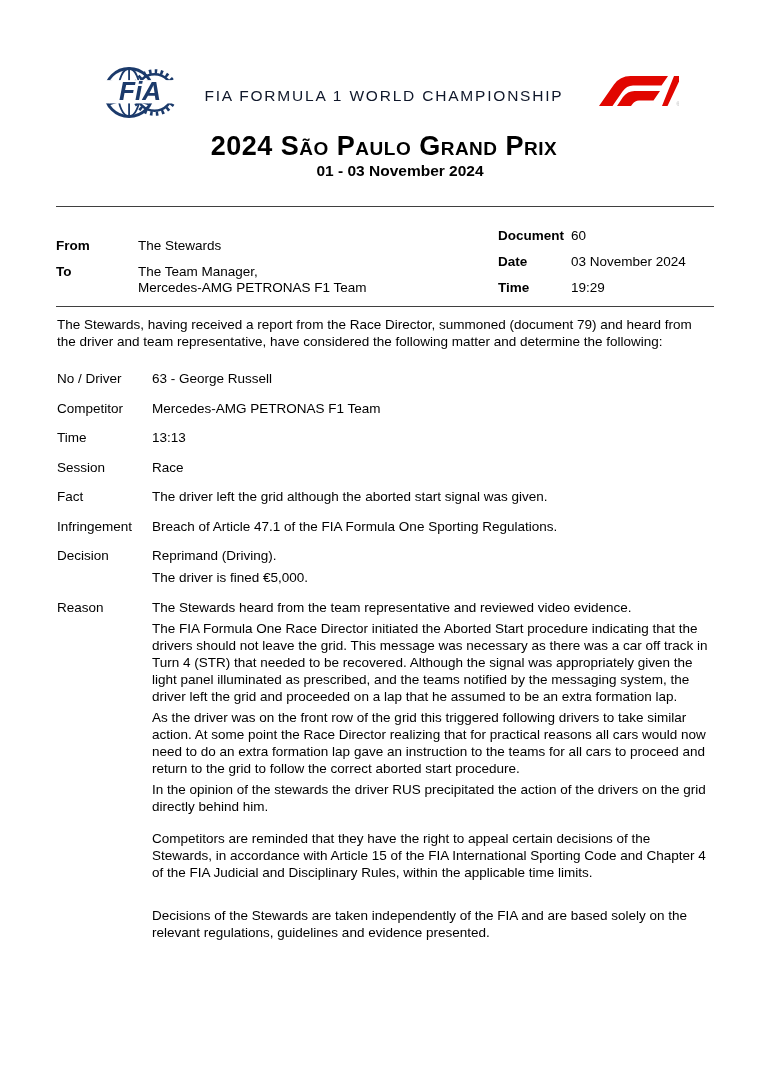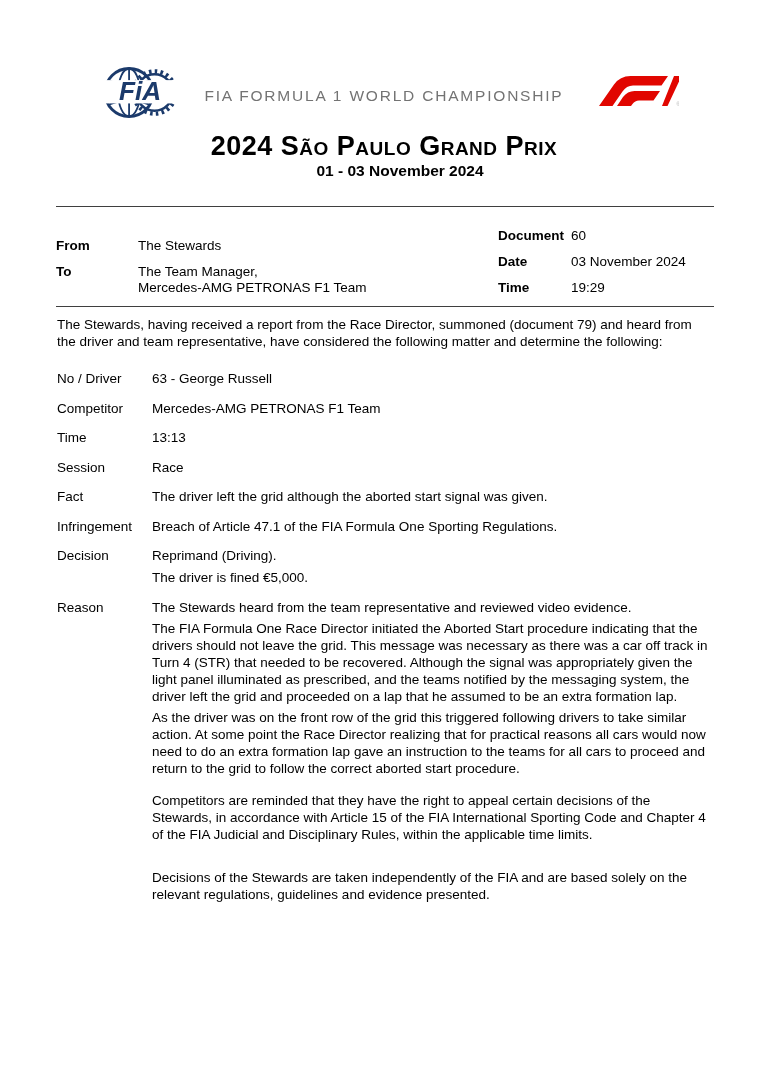--- a/index.html
+++ b/index.html
@@ -14,21 +14,21 @@
     color: #000;
     overflow: hidden;
   }
 
   
   .fia-logo { position: absolute; left: 99px; top: 59px; }
   .championship {
     position: absolute; left: 0; top: 87px; width: 768px;
     text-align: center;
     font-size: 15.5px; letter-spacing: 1.8px;
-    color: #737373; font-weight: 400;
+    color: #0f172a; font-weight: 400;
   }
   .f1-logo { position: absolute; left: 599px; top: 76px; }
   .event-title {
     position: absolute; left: 0; top: 131px; width: 768px;
     text-align: center;
     font-size: 27px; font-weight: bold;
     font-variant: small-caps;
     letter-spacing: 0.5px;
   }
   .event-dates {
@@ -179,19 +179,20 @@
         <div class="decision-line2">The driver is fined €5,000.</div>
       </span>
     </div>
 
     <div class="field-row">
       <span class="field-label">Reason</span>
       <span class="field-value">
         <p class="reason-para">The Stewards heard from the team representative and reviewed video evidence.</p>
         <p class="reason-para">The FIA Formula One Race Director initiated the Aborted Start procedure indicating that the drivers should not leave the grid. This message was necessary as there was a car off track in Turn 4 (STR) that needed to be recovered. Although the signal was appropriately given the light panel illuminated as prescribed, and the teams notified by the messaging system, the driver left the grid and proceeded on a lap that he assumed to be an extra formation lap.</p>
         <p class="reason-para">As the driver was on the front row of the grid this triggered following drivers to take similar action. At some point the Race Director realizing that for practical reasons all cars would now need to do an extra formation lap gave an instruction to the teams for all cars to proceed and return to the grid to follow the correct aborted start procedure.</p>
+        <p class="reason-para">In the opinion of the stewards the driver RUS precipitated the action of the drivers on the grid directly behind him.</p>
         <p class="appeal-notice">Competitors are reminded that they have the right to appeal certain decisions of the Stewards, in accordance with Article 15 of the FIA International Sporting Code and Chapter 4 of the FIA Judicial and Disciplinary Rules, within the applicable time limits.</p>
         <p class="independence-notice">Decisions of the Stewards are taken independently of the FIA and are based solely on the relevant regulations, guidelines and evidence presented.</p>
       </span>
     </div>
 
   </div>
 </div>
 
 </body></html>

